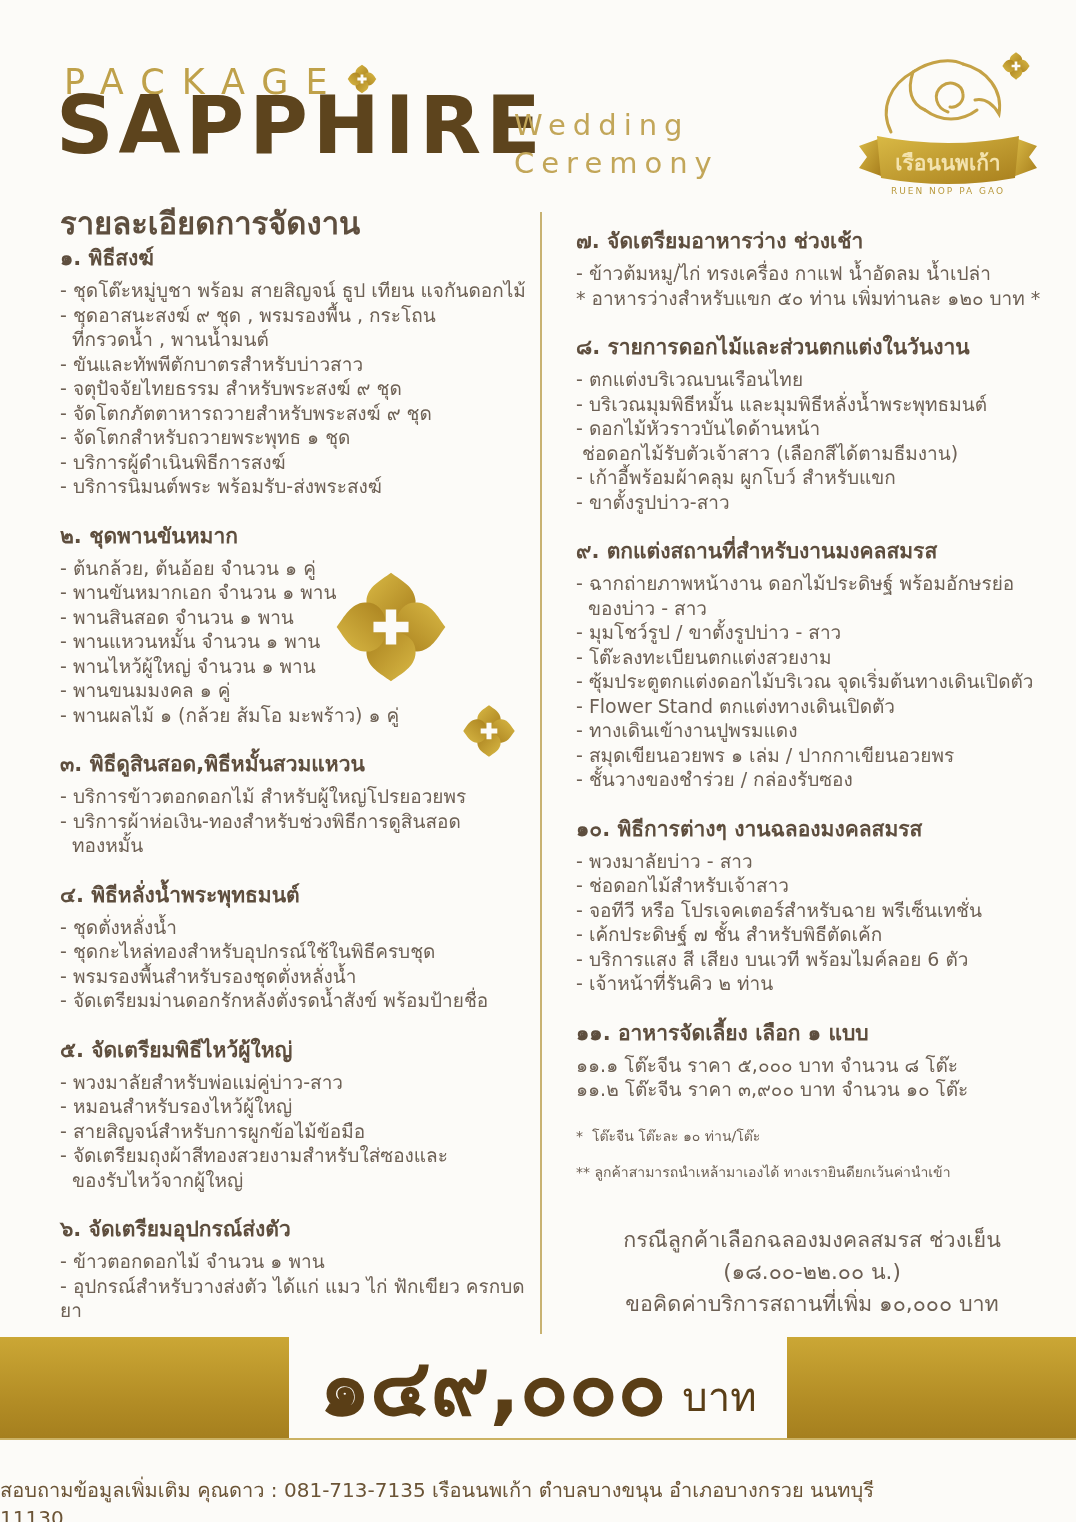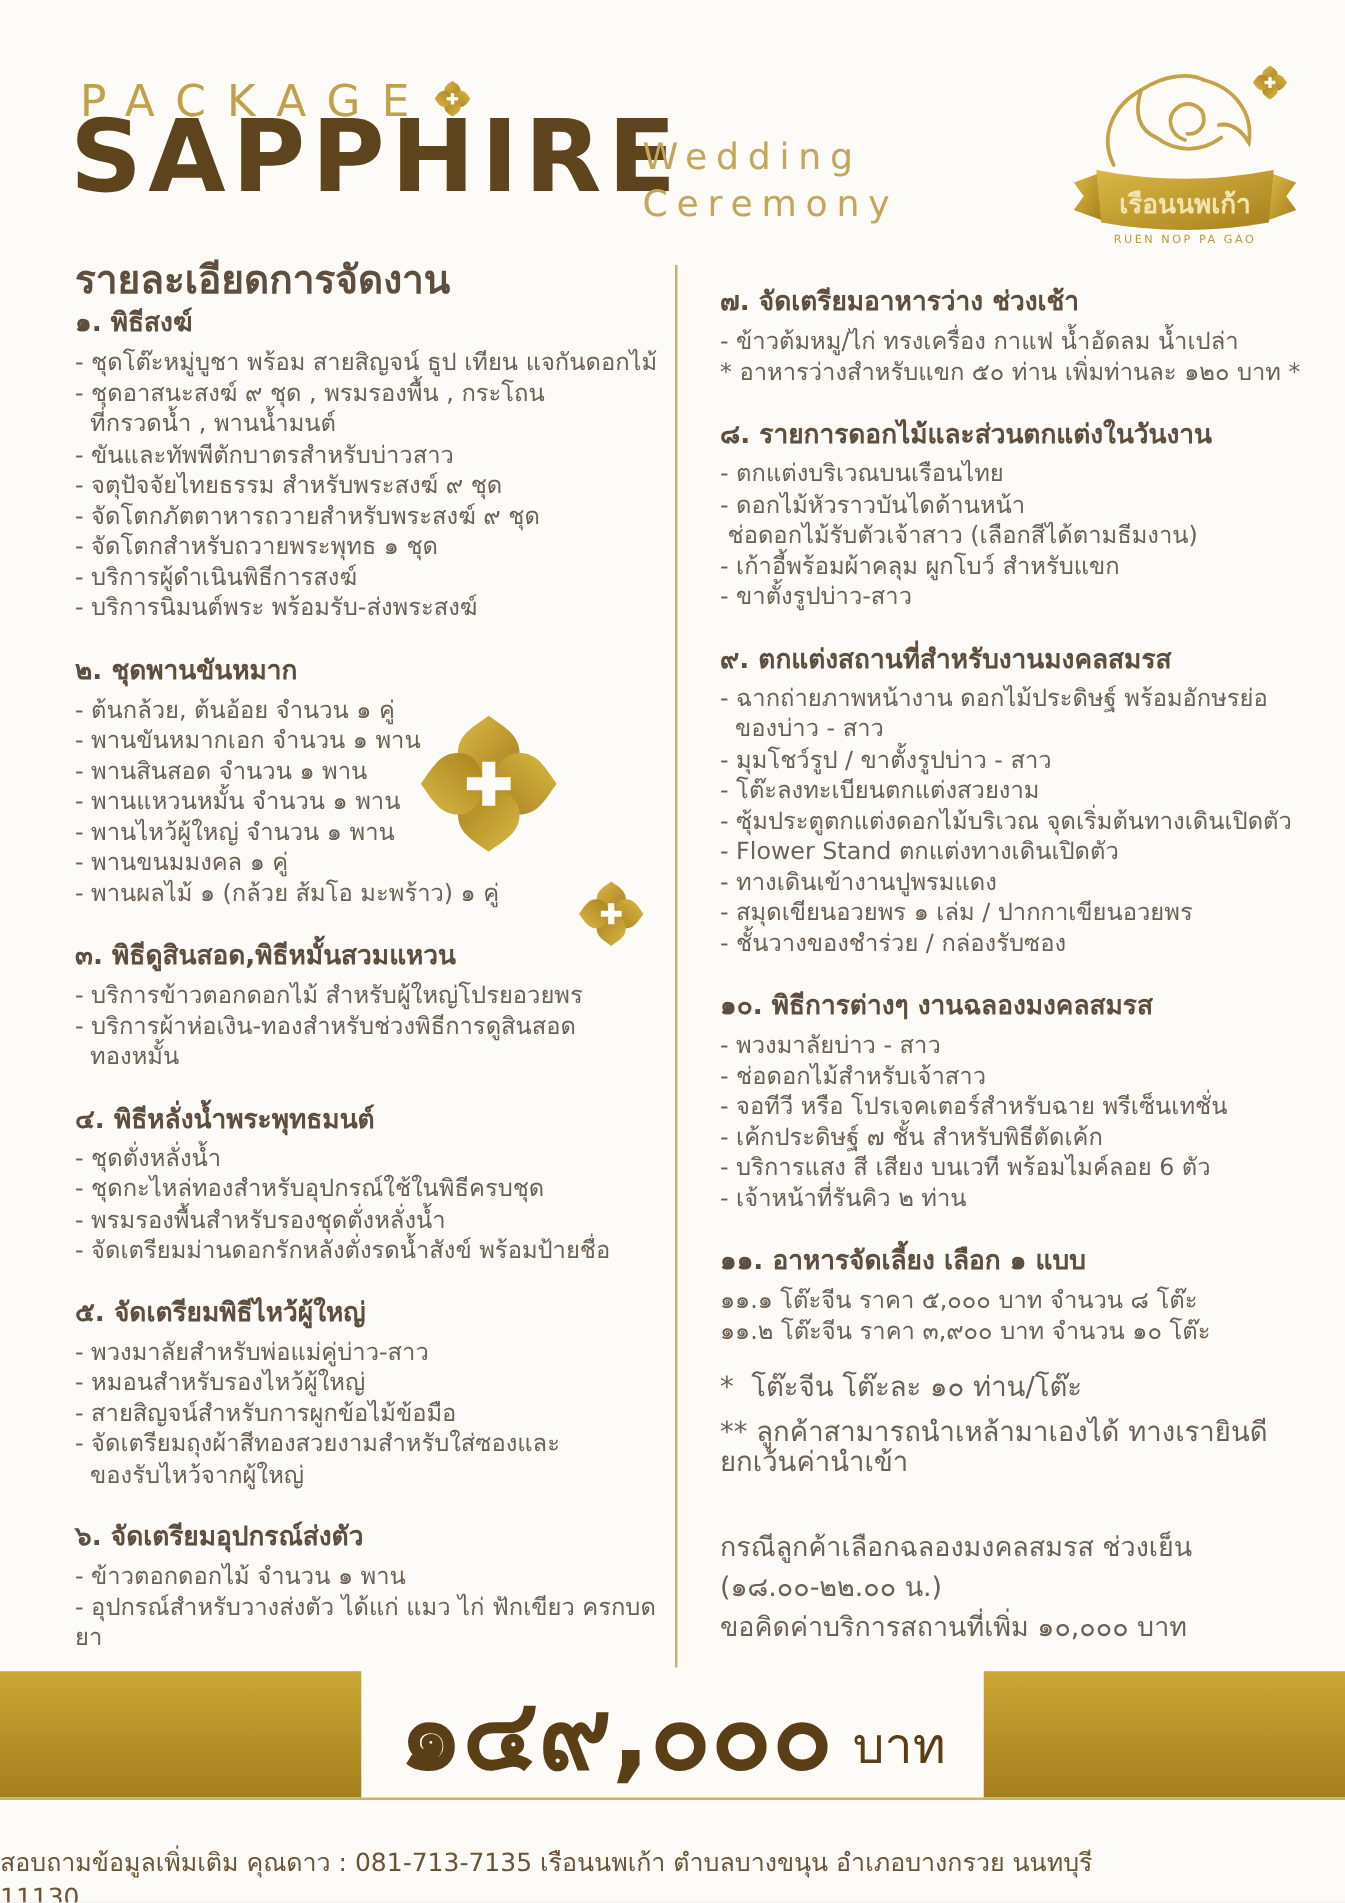--- a/index.html
+++ b/index.html
@@ -21,22 +21,22 @@
   .main-title{position:absolute;left:60px;top:198px;font-size:31px;font-weight:bold;color:#5e4e3e;}
   .col{position:absolute;width:480px;}
   .col-left{left:60px;top:243px;}
   .col-right{left:576px;top:226px;width:472px;}
   .section{margin-bottom:22px;}
   .sec-title{font-size:21px;font-weight:bold;color:#5e4e3e;line-height:31px;margin-bottom:4px;}
   .item{font-size:19px;color:#6d6054;line-height:24.5px;white-space:pre-wrap;}
   .divider{position:absolute;left:540px;top:212px;width:2px;height:1122px;background:#c8b272;}
   
   .footnotes{margin-top:14px;}
-  .note-line{font-size:22px;color:#6d6054;line-height:24px;margin-bottom:12px;white-space:pre-wrap;}
-  .evening{margin-top:40px;}
+  .note-line{font-size:14px;color:#6d6054;line-height:24px;margin-bottom:12px;white-space:pre-wrap;}
+  .evening{margin-top:40px;text-align:center;}
   .evening-line{font-size:21.5px;color:#6d6054;line-height:32px;white-space:pre-wrap;}
   
   .ornament-large{position:absolute;left:334px;top:570px;width:114px;height:114px;}
   .ornament-small{position:absolute;left:462px;top:704px;width:54px;height:54px;}
   
   .band{position:absolute;top:1337px;height:101px;background:linear-gradient(180deg,#cba735 0%,#b48e26 60%,#a57f1e 100%);}
   .band-left{left:0;width:289px;}
   .band-right{left:787px;width:289px;}
   .band-underline{position:absolute;left:0;top:1438px;width:1076px;height:2px;background:#cbb264;}
   .price-wrap{position:absolute;left:289px;top:1337px;width:498px;height:101px;
@@ -177,20 +177,21 @@
     <div class="sec-items">
             <div class="item">- ข้าวต้มหมู/ไก่ ทรงเครื่อง กาแฟ น้ำอัดลม น้ำเปล่า</div>
             <div class="item">* อาหารว่างสำหรับแขก ๕๐ ท่าน เพิ่มท่านละ ๑๒๐ บาท *</div>
           </div>
   </div>
 
   <div class="section">
     <div class="sec-title">๘. รายการดอกไม้และส่วนตกแต่งในวันงาน</div>
     <div class="sec-items">
             <div class="item">- ตกแต่งบริเวณบนเรือนไทย</div>
+            <div class="item">- บริเวณมุมพิธีหมั้น และมุมพิธีหลั่งน้ำพระพุทธมนต์</div>
             <div class="item">- ดอกไม้หัวราวบันไดด้านหน้า</div>
             <div class="item"> ช่อดอกไม้รับตัวเจ้าสาว (เลือกสีได้ตามธีมงาน)</div>
             <div class="item">- เก้าอี้พร้อมผ้าคลุม ผูกโบว์ สำหรับแขก</div>
             <div class="item">- ขาตั้งรูปบ่าว-สาว</div>
           </div>
   </div>
 
   <div class="section">
     <div class="sec-title">๙. ตกแต่งสถานที่สำหรับงานมงคลสมรส</div>
     <div class="sec-items">

